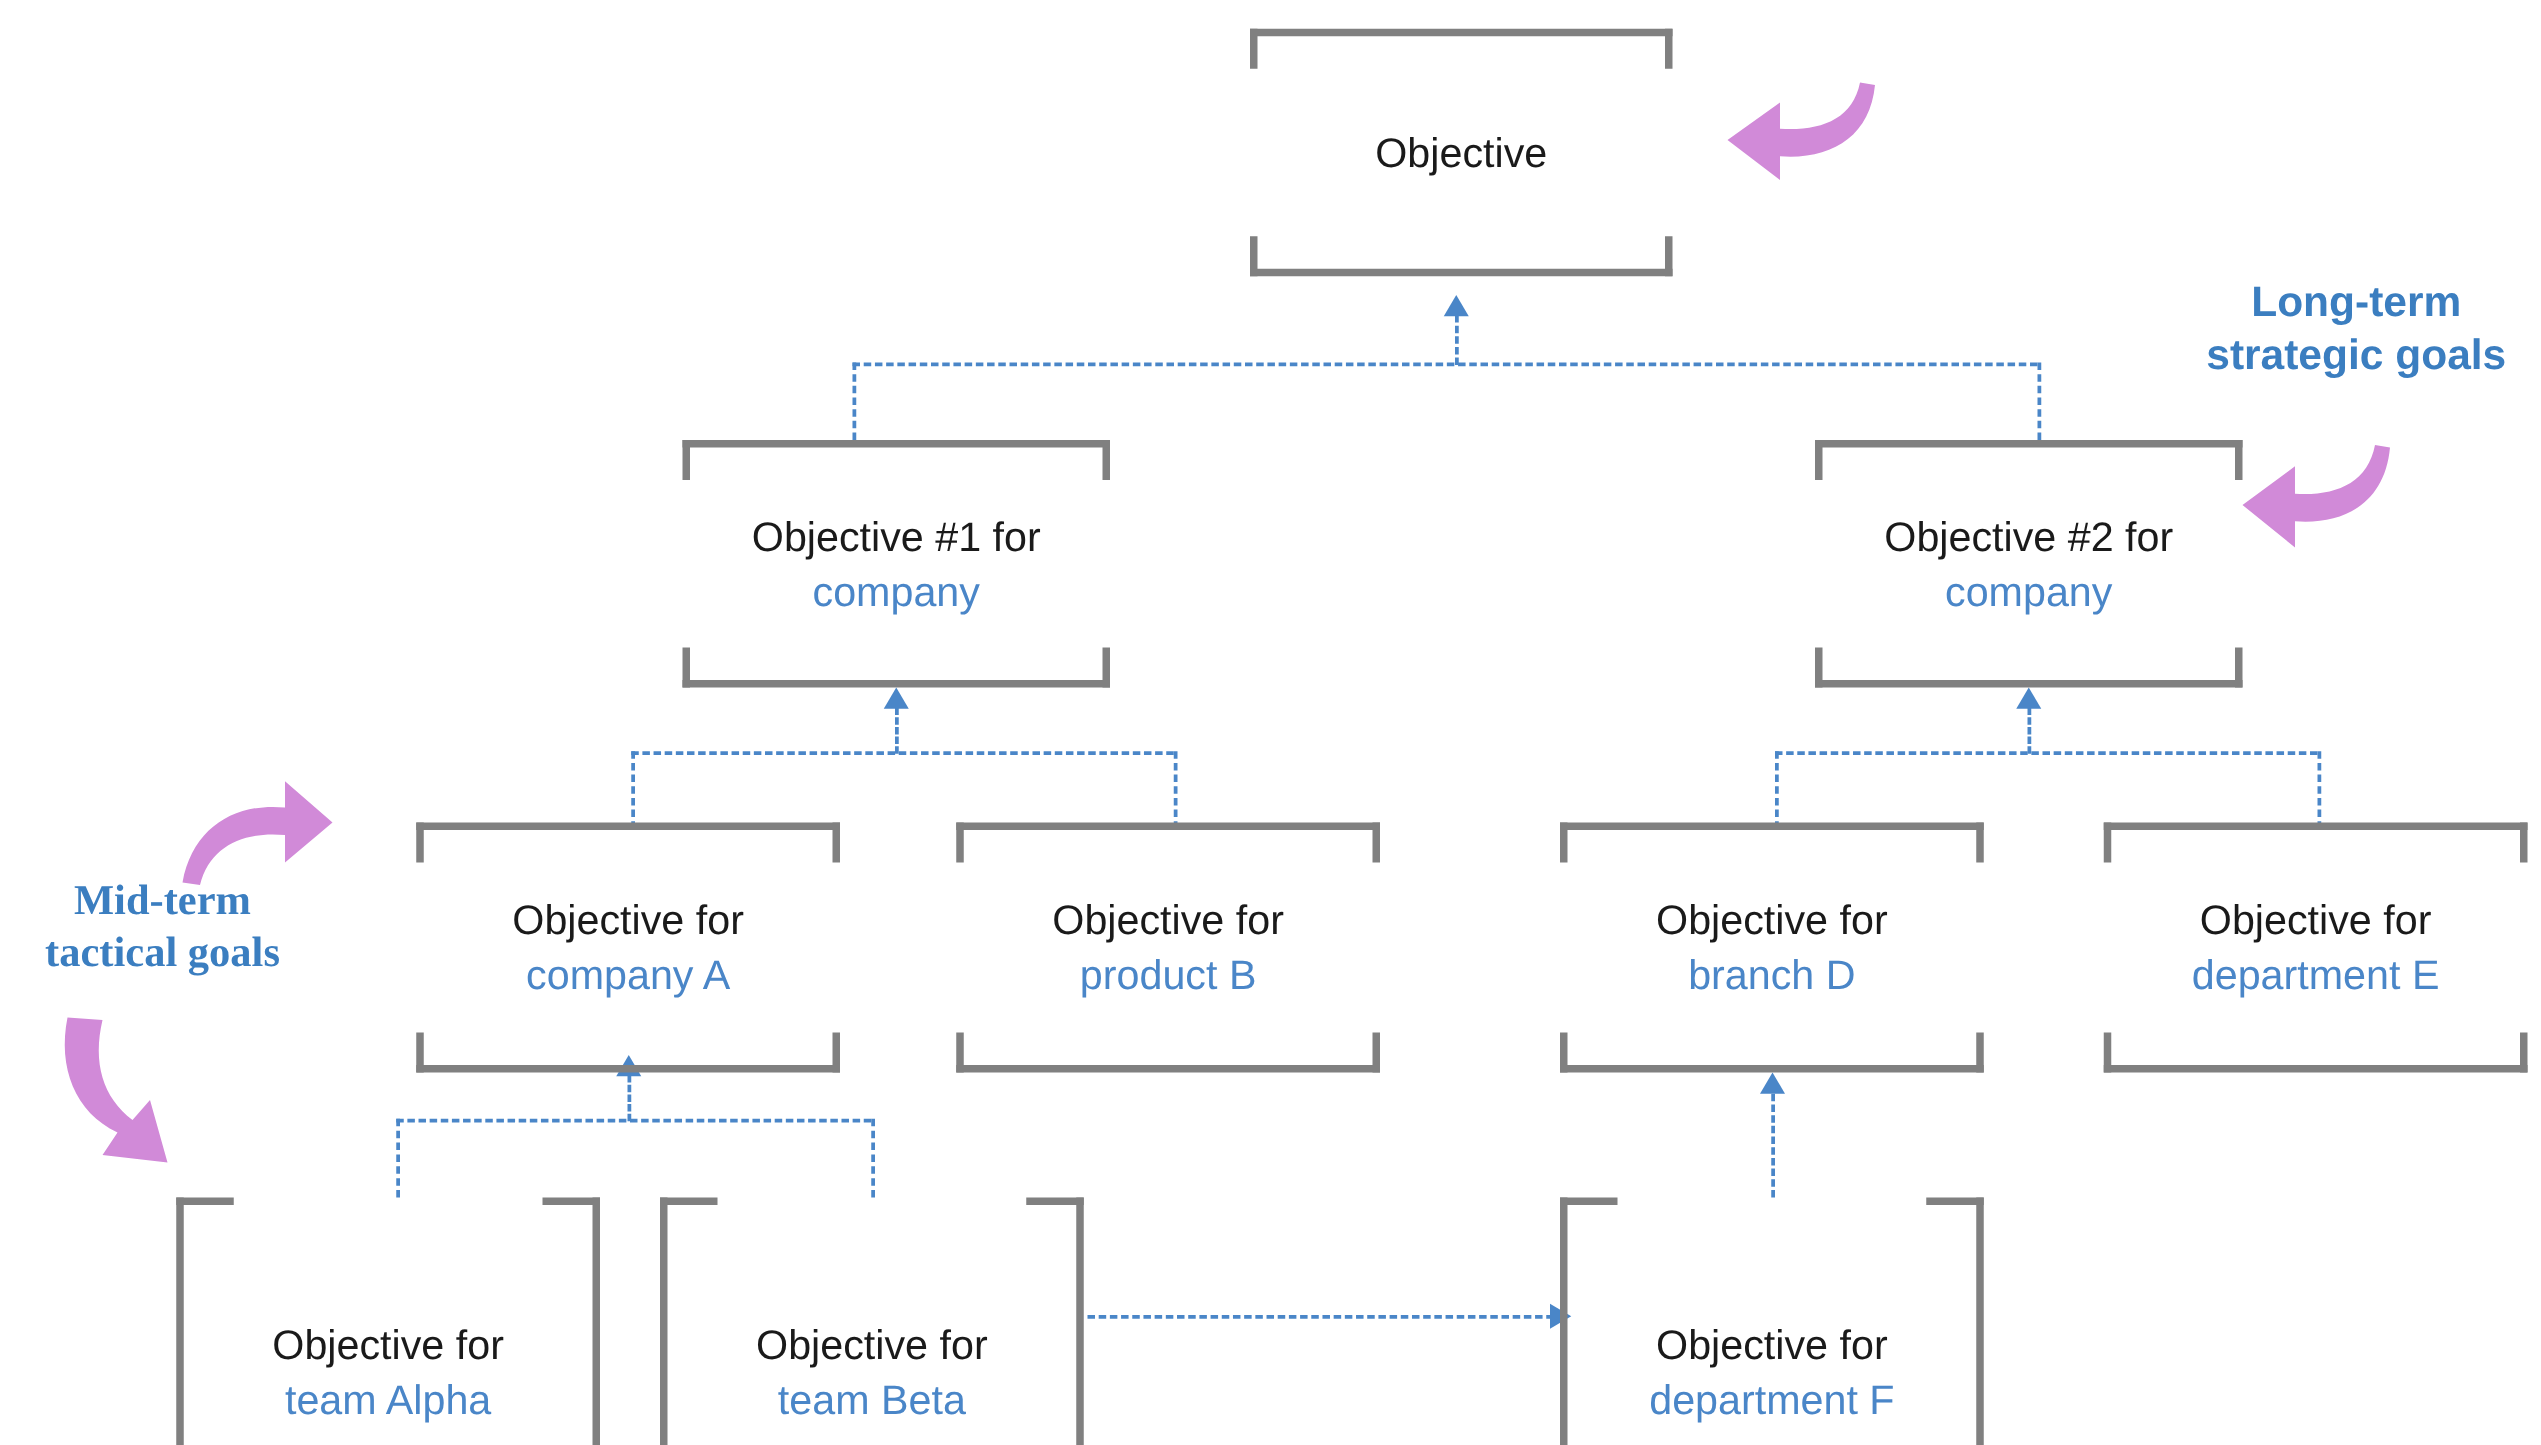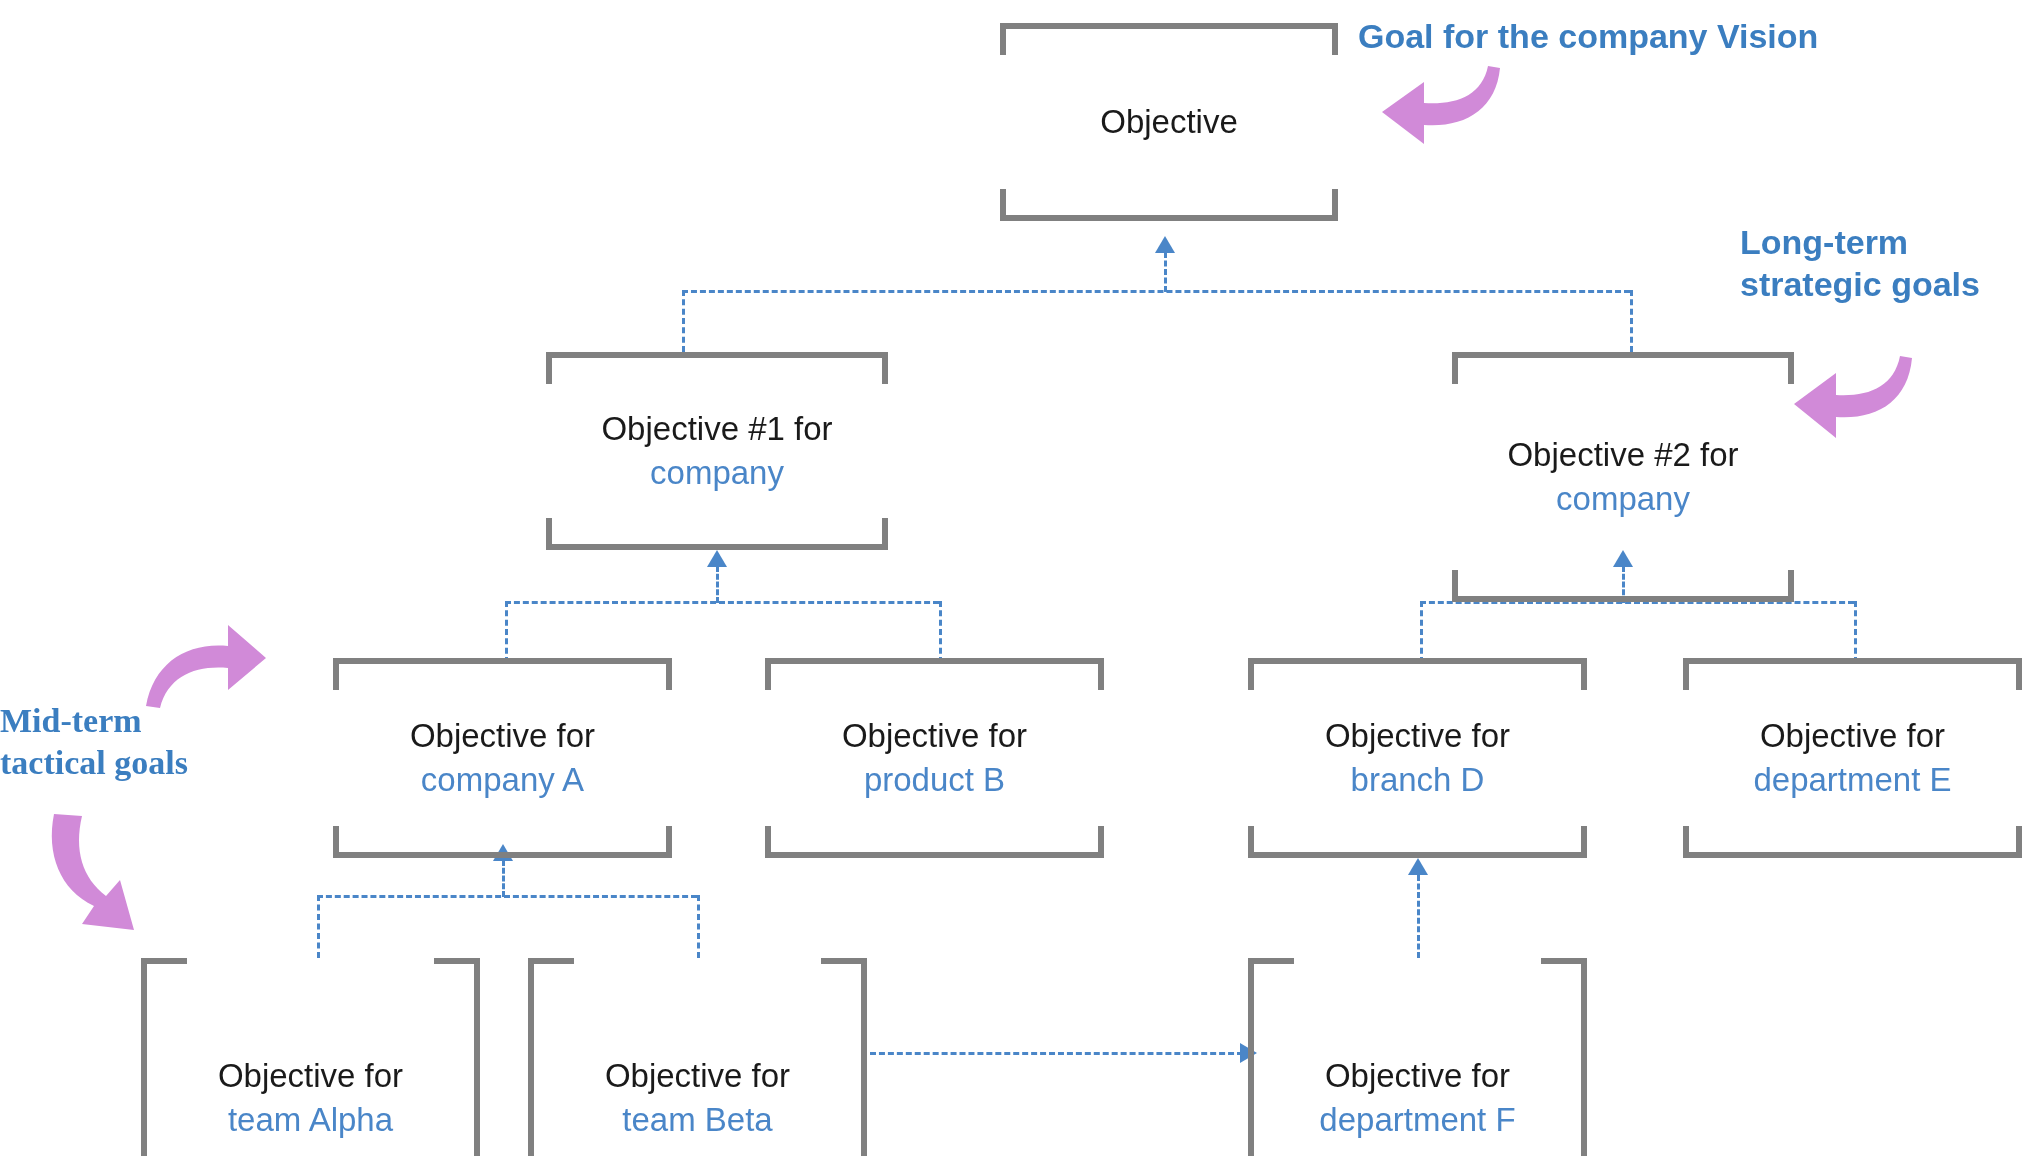--- a/index.html
+++ b/index.html
@@ -110,21 +110,21 @@
 
   
   .annot {
     position: absolute;
     color: #3b7ec0;
     font-weight: bold;
     font-size: 34px;
     line-height: 1.23;
     white-space: pre-line;
   }
-  .annot.c { }
+  .annot.c { text-align: center; }
   .curve { position: absolute; }
 </style>
 </head>
 <body>
 
 <div id="stage">
 
   <div class="dh" style="left:682px; top:290px; width:948px;"></div>
   <div class="dv" style="left:682px; top:290px; height:62px;"></div>
   <div class="dv" style="left:1630px; top:290px; height:62px;"></div>
@@ -173,21 +173,21 @@
     <div class="stub tl" style="height:32px;"></div>
     <div class="stub tr" style="height:32px;"></div>
     <div class="stub bl" style="height:32px;"></div>
     <div class="stub br" style="height:32px;"></div>
     <div class="label">
       <span class="l1">Objective #1 for</span>
       <span class="l2">company</span>
     </div>
   </div>
 
-  <div class="node" style="left:1452px; top:352px; width:342px; height:250px;">
+  <div class="node" style="left:1452px; top:352px; width:342px; height:198px;">
     <div class="rail top"></div>
     <div class="rail bot"></div>
     <div class="stub tl" style="height:32px;"></div>
     <div class="stub tr" style="height:32px;"></div>
     <div class="stub bl" style="height:32px;"></div>
     <div class="stub br" style="height:32px;"></div>
     <div class="label">
       <span class="l1">Objective #2 for</span>
       <span class="l2">company</span>
     </div>
@@ -271,21 +271,20 @@
     <div class="side l"></div>
     <div class="side r"></div>
     <div class="cap tl"></div>
     <div class="cap tr"></div>
     <div class="label" style="top:96px; transform:none;">
       <span class="l1">Objective for</span>
       <span class="l2">department F</span>
     </div>
   </div>
 
-  <div class="annot" style="left:1358px; top:16px;">Goal for the company Vision</div>
   <svg class="curve" xmlns="http://www.w3.org/2000/svg" style="left:1378px; top:62px;" width="130" height="92" viewBox="0 0 130 92">
     <path d="M122 6 C 118 48, 86 66, 46 63 L 46 82 L 4 50 L 46 20 L 46 41 C 78 43, 104 34, 110 4 Z" fill="#d18ad8"></path>
   </svg>
 
   <div class="annot c" style="left:1740px; top:222px; width:290px;">Long-term
 strategic goals</div>
   <svg class="curve" xmlns="http://www.w3.org/2000/svg" style="left:1790px; top:352px;" width="130" height="96" viewBox="0 0 130 96">
     <path d="M122 6 C 118 50, 86 68, 46 65 L 46 86 L 4 52 L 46 21 L 46 43 C 78 45, 104 35, 110 4 Z" fill="#d18ad8"></path>
   </svg>
 

